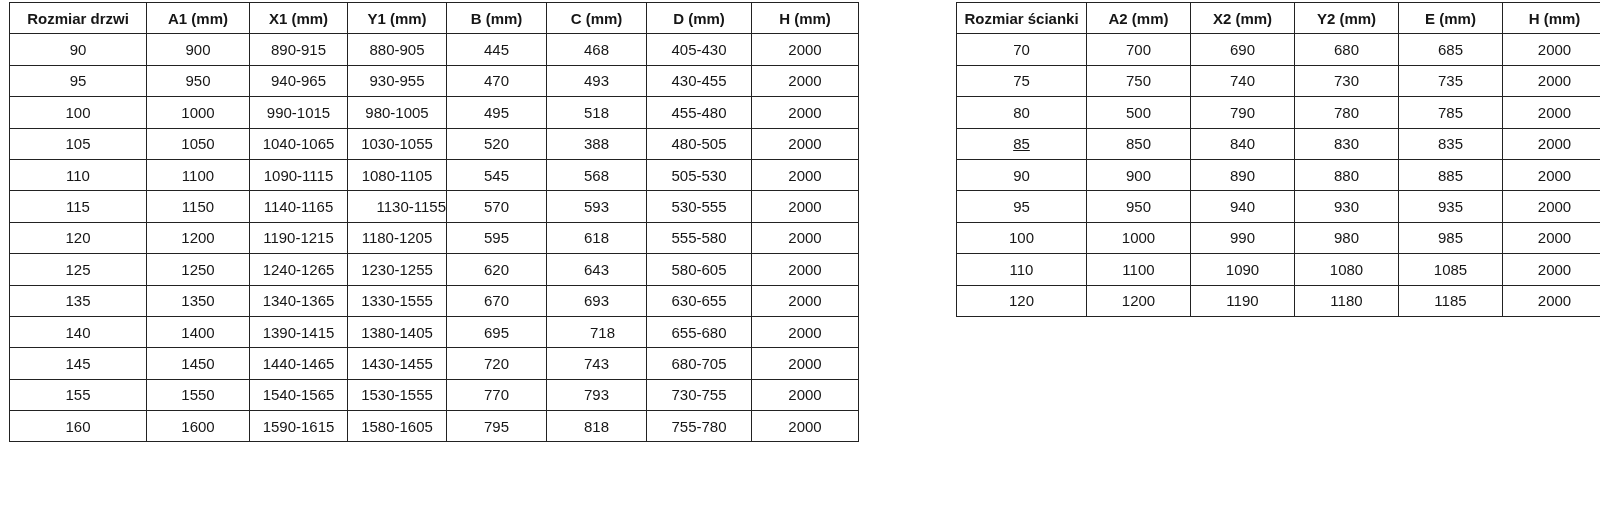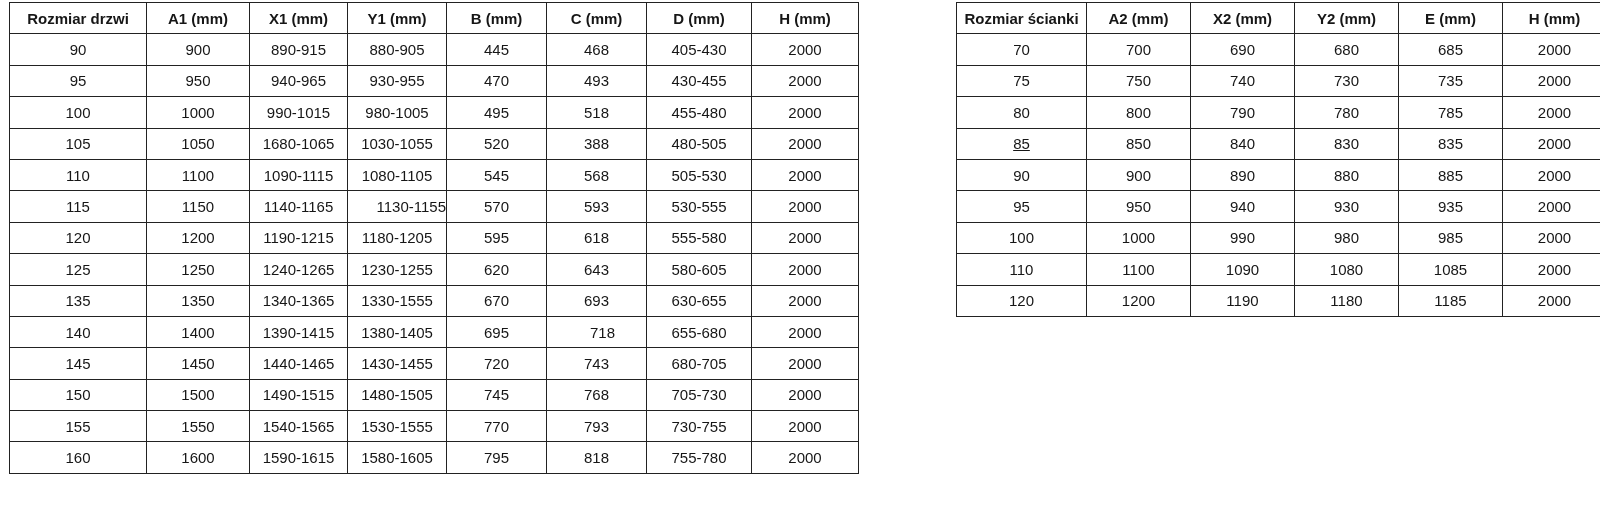--- a/index.html
+++ b/index.html
@@ -104,21 +104,21 @@
           <td style="border-color: rgb(34, 34, 34);">990-1015</td>
           <td style="border-color: rgb(34, 34, 34);">980-1005</td>
           <td style="border-color: rgb(34, 34, 34);">495</td>
           <td style="border-color: rgb(34, 34, 34);">518</td>
           <td style="border-color: rgb(34, 34, 34);">455-480</td>
           <td style="border-color: rgb(34, 34, 34);">2000</td>
         </tr>
         <tr>
           <td style="border-color: rgb(34, 34, 34);">105</td>
           <td style="border-color: rgb(34, 34, 34);">1050</td>
-          <td style="border-color: rgb(34, 34, 34);">1680-1065</td>
+          <td style="border-color: rgb(34, 34, 34);">1040-1065</td>
           <td style="border-color: rgb(34, 34, 34);">1030-1055</td>
           <td style="border-color: rgb(34, 34, 34);">520</td>
           <td style="border-color: rgb(34, 34, 34);">388</td>
           <td style="border-color: rgb(34, 34, 34);">480-505</td>
           <td style="border-color: rgb(34, 34, 34);">2000</td>
         </tr>
         <tr>
           <td style="border-color: rgb(34, 34, 34);">110</td>
           <td style="border-color: rgb(34, 34, 34);">1100</td>
           <td style="border-color: rgb(34, 34, 34);">1090-1115</td>
@@ -179,30 +179,20 @@
           <td style="border-color: rgb(34, 34, 34);">2000</td>
         </tr>
         <tr>
           <td style="border-color: rgb(34, 34, 34);">145</td>
           <td style="border-color: rgb(34, 34, 34);">1450</td>
           <td style="border-color: rgb(34, 34, 34);">1440-1465</td>
           <td style="border-color: rgb(34, 34, 34);">1430-1455</td>
           <td style="border-color: rgb(34, 34, 34);">720</td>
           <td style="border-color: rgb(34, 34, 34);">743</td>
           <td style="border-color: rgb(34, 34, 34);">680-705</td>
-          <td style="border-color: rgb(34, 34, 34);">2000</td>
-        </tr>
-        <tr>
-          <td style="border-color: rgb(34, 34, 34);">150</td>
-          <td style="border-color: rgb(34, 34, 34);">1500</td>
-          <td style="border-color: rgb(34, 34, 34);">1490-1515</td>
-          <td style="border-color: rgb(34, 34, 34);">1480-1505</td>
-          <td style="border-color: rgb(34, 34, 34);">745</td>
-          <td style="border-color: rgb(34, 34, 34);">768</td>
-          <td style="border-color: rgb(34, 34, 34);">705-730</td>
           <td style="border-color: rgb(34, 34, 34);">2000</td>
         </tr>
         <tr>
           <td style="border-color: rgb(34, 34, 34);">155</td>
           <td style="border-color: rgb(34, 34, 34);">1550</td>
           <td style="border-color: rgb(34, 34, 34);">1540-1565</td>
           <td style="border-color: rgb(34, 34, 34);">1530-1555</td>
           <td style="border-color: rgb(34, 34, 34);">770</td>
           <td style="border-color: rgb(34, 34, 34);">793</td>
           <td style="border-color: rgb(34, 34, 34);">730-755</td>
@@ -252,21 +242,21 @@
         <tr>
           <td style="border-color: rgb(34, 34, 34);">75</td>
           <td style="border-color: rgb(34, 34, 34);">750</td>
           <td style="border-color: rgb(34, 34, 34);">740</td>
           <td style="border-color: rgb(34, 34, 34);">730</td>
           <td style="border-color: rgb(34, 34, 34);">735</td>
           <td style="border-color: rgb(34, 34, 34);">2000</td>
         </tr>
         <tr>
           <td style="border-color: rgb(34, 34, 34);">80</td>
-          <td style="border-color: rgb(34, 34, 34);">800</td>
+          <td style="border-color: rgb(34, 34, 34);">500</td>
           <td style="border-color: rgb(34, 34, 34);">790</td>
           <td style="border-color: rgb(34, 34, 34);">780</td>
           <td style="border-color: rgb(34, 34, 34);">785</td>
           <td style="border-color: rgb(34, 34, 34);">2000</td>
         </tr>
         <tr>
           <td style="border-color: rgb(34, 34, 34); text-decoration: underline;">85</td>
           <td style="border-color: rgb(34, 34, 34);">850</td>
           <td style="border-color: rgb(34, 34, 34);">840</td>
           <td style="border-color: rgb(34, 34, 34);">830</td>

